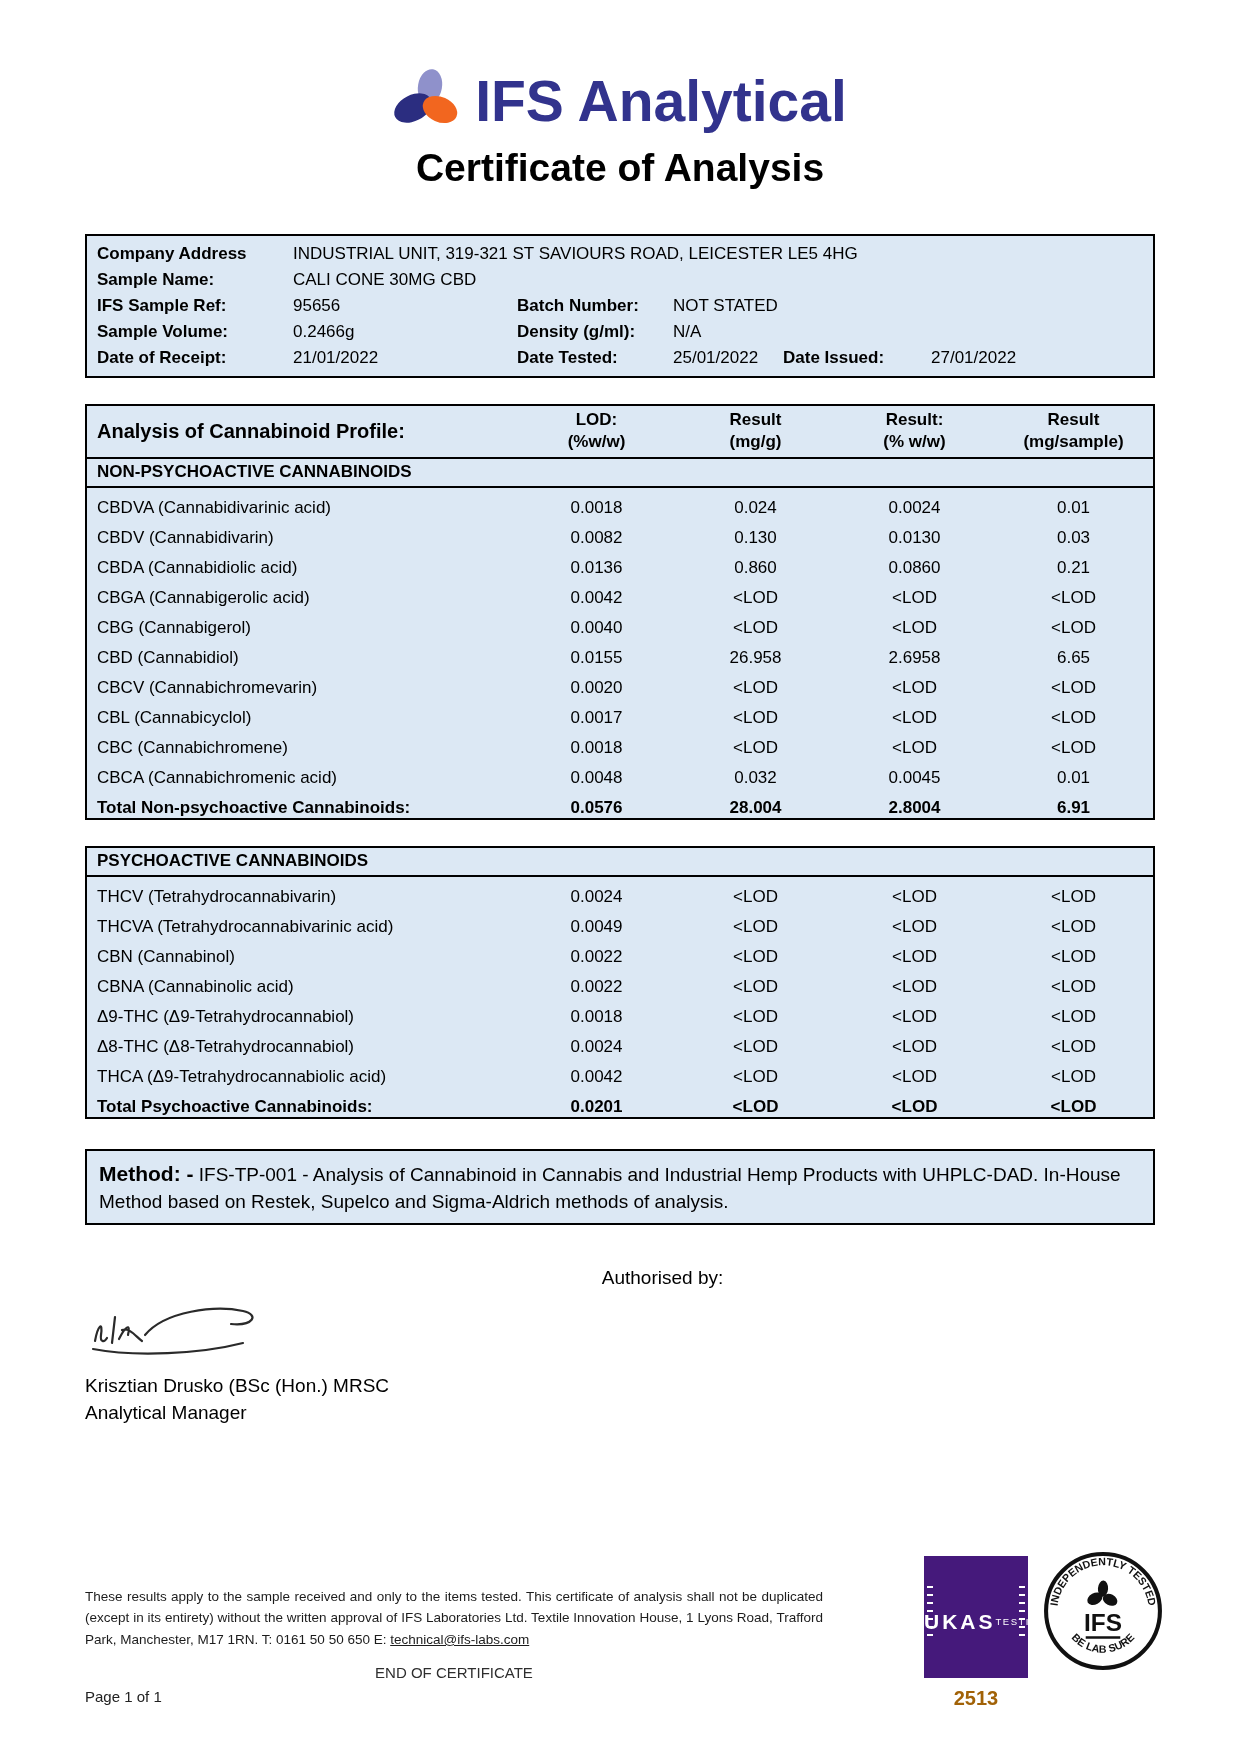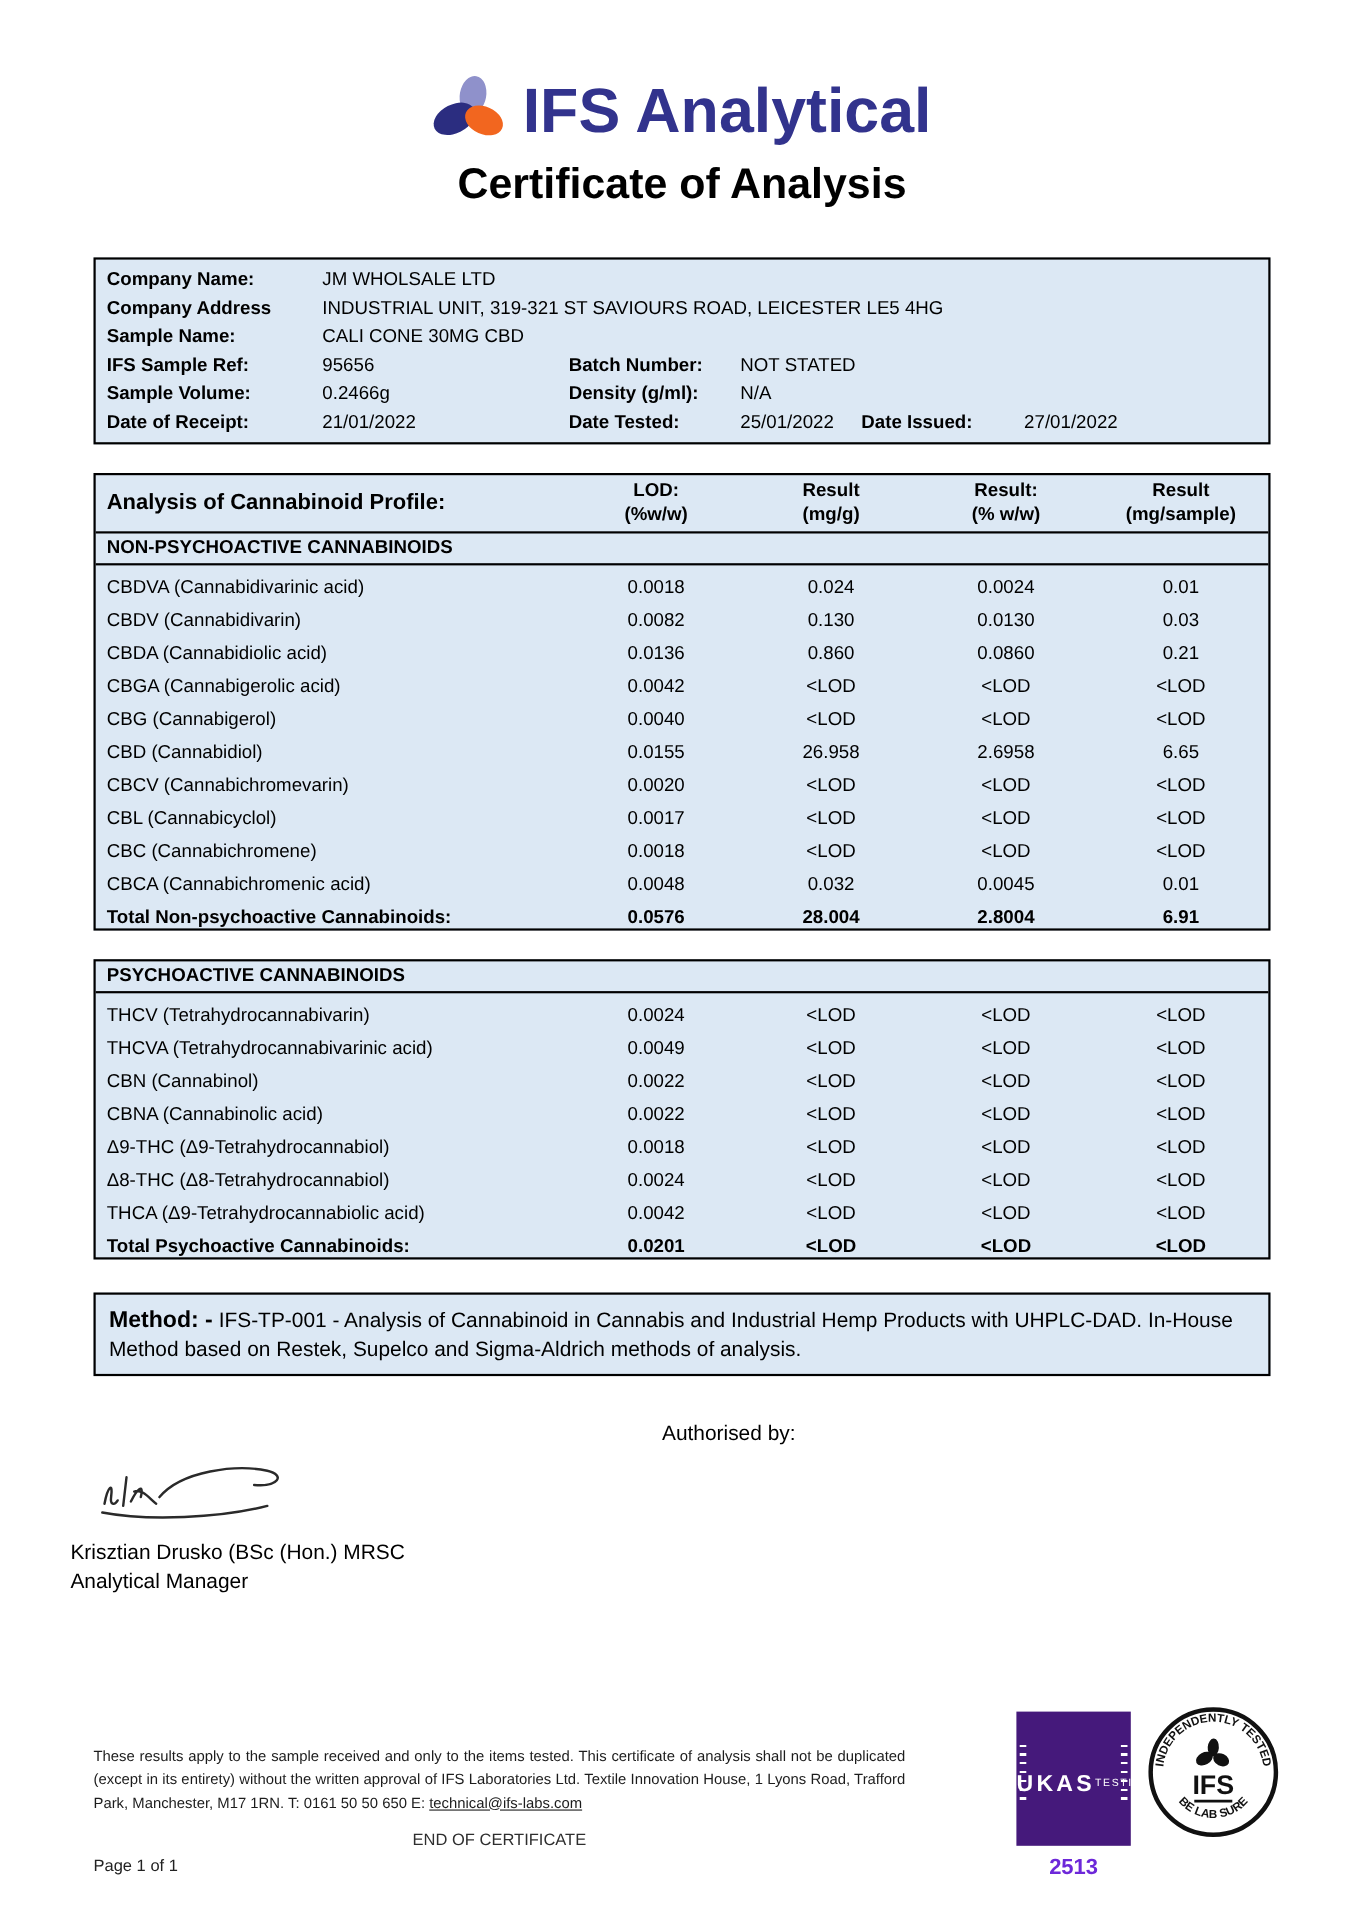--- a/index.html
+++ b/index.html
@@ -37,62 +37,58 @@
   .a-cell.name{width:420px;padding-left:10px;}
   .a-cell.num{flex:1;text-align:center;}
 
   
   .method-box{margin:30px 85px 0;background:#dce8f4;border:2px solid #000;padding:8px 12px;font-size:19px;line-height:1.4;}
   .method-label{font-weight:bold;font-size:21px;}
 
   
   .auth-label{margin:42px 0 0 85px;font-size:19px;text-align:center;}
   .signature{margin:8px 0 0 85px;display:block;}
-  .auth-name{margin:14px 0 0 64px;font-size:19px;line-height:1.4;}
+  .auth-name{margin:14px 0 0 85px;font-size:19px;line-height:1.4;}
 
   
   .footer-text{position:absolute;left:85px;top:1572px;width:738px;font-size:13.5px;line-height:1.6;
                text-align:justify;color:#1c1c1c;}
   .footer-text a{color:#1c1c1c;text-decoration:underline;}
   .end-cert{position:absolute;left:85px;top:1664px;width:738px;text-align:center;font-size:15px;color:#2e2e2e;}
   .page-num{position:absolute;left:85px;top:1688px;font-size:15px;color:#222;}
 
   .ukas{position:absolute;left:924px;top:1556px;width:104px;text-align:center;}
   .ukas-box{width:104px;height:122px;background:#45197b;position:relative;display:flex;flex-direction:row;
             align-items:center;padding-top:6px;box-sizing:border-box;}
   .ukas-box::before,.ukas-box::after{content:"";position:absolute;top:30px;width:6px;height:52px;
      background:repeating-linear-gradient(to bottom,#fff 0 2px,transparent 2px 8px);}
   .ukas-box::before{left:3px;}
   .ukas-box::after{right:3px;}
   .ukas-word{color:#fff;font-weight:bold;font-size:21px;letter-spacing:3px;margin-top:3px;}
   .ukas-sub{color:#fff;font-size:9.5px;letter-spacing:1.5px;margin-top:2px;}
-  .ukas-number{font-weight:bold;font-size:20px;margin-top:9px;color:#6d28d9;text-align:center;}
+  .ukas-number{font-weight:bold;font-size:20px;margin-top:9px;color:#a16207;text-align:center;}
 
   .stamp{position:absolute;left:1042px;top:1550px;}
 </style>
 </head>
 <body>
 
 <div class="page">
 
   <div class="logo-row">
     <div class="logo-mark">
       <div class="e1"></div>
       <div class="e2"></div>
       <div class="e3"></div>
     </div>
     <div class="brand">IFS Analytical</div>
   </div>
   <div class="doc-title">Certificate of Analysis</div>
 
   <div class="info-table">
-    <div class="i-row">
-      <span class="i-label">Company Name:</span>
-      <span class="i-value wide">JM WHOLSALE LTD</span>
-    </div>
     <div class="i-row">
       <span class="i-label">Company Address</span>
       <span class="i-value wide">INDUSTRIAL UNIT, 319-321 ST SAVIOURS ROAD, LEICESTER LE5 4HG</span>
     </div>
     <div class="i-row">
       <span class="i-label">Sample Name:</span>
       <span class="i-value wide">CALI CONE 30MG CBD</span>
     </div>
     <div class="i-row">
       <span class="i-label">IFS Sample Ref:</span>

